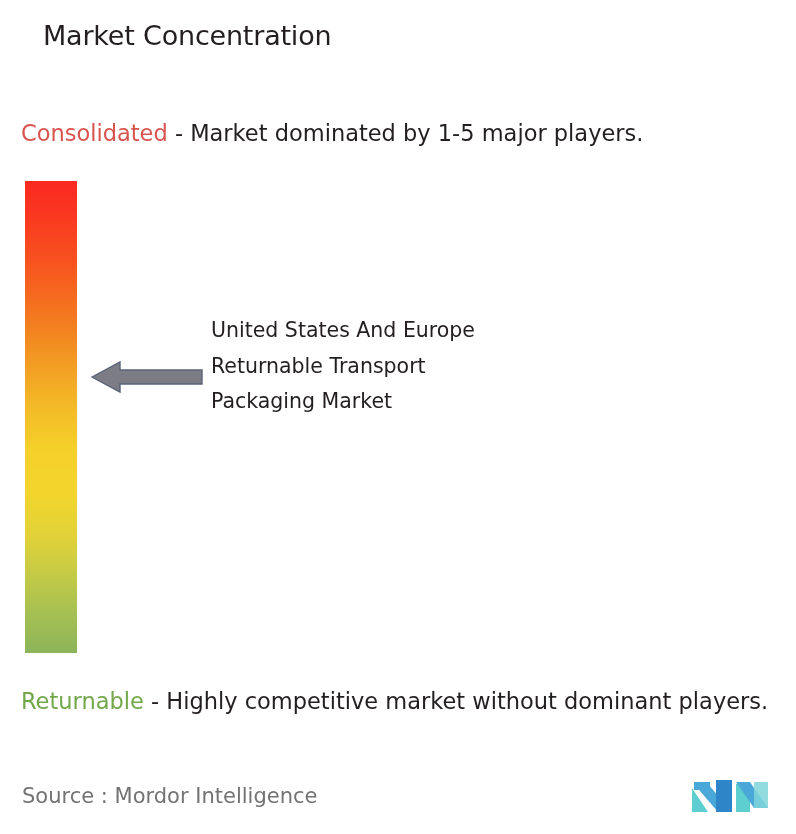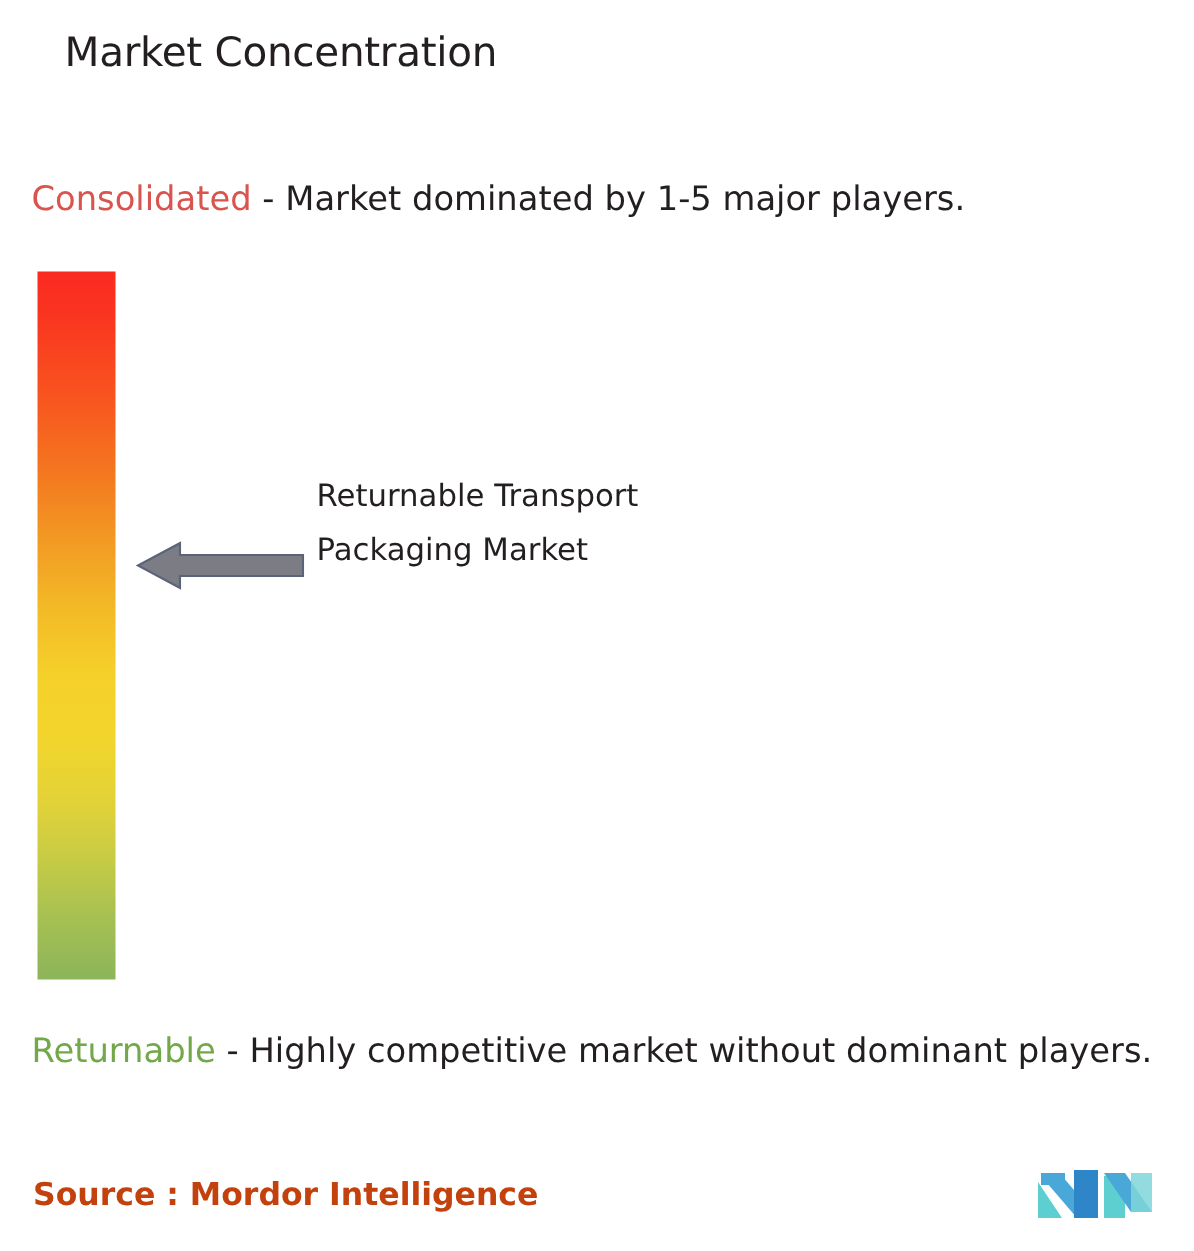--- a/index.html
+++ b/index.html
@@ -103,22 +103,22 @@
   }
   .callout-label .ln { display: block; white-space: nowrap; }
 
   
   .source-text {
     position: absolute;
     left: 22px;
     top: 782px;
     font-size: 21px;
     line-height: 28px;
-    color: #c2410c;
-    font-weight: 700;
+    color: #737373;
+    font-weight: 400;
     white-space: nowrap;
   }
   .brand-logo {
     position: absolute;
     left: 692px;
     top: 768px;
     width: 82px;
     height: 48px;
   }
 </style>
@@ -131,20 +131,21 @@
 
 <div class="scale-bar"></div>
 
 <div class="pointer-arrow">
   <svg viewBox="0 0 114 38" width="114" height="38" xmlns="http://www.w3.org/2000/svg">
     <polygon points="2,19 30,4 30,12 112,12 112,26 30,26 30,34" fill="#7c7c85" stroke="#5a6378" stroke-width="1.4" stroke-linejoin="miter"></polygon>
   </svg>
 </div>
 
 <div class="callout-label">
+  <span class="ln">United States And Europe</span>
   <span class="ln">Returnable Transport</span>
   <span class="ln">Packaging Market</span>
 </div>
 
 <div class="legend-line legend-bottom"><span class="legend-key fragmented">Returnable</span><span class="legend-desc"> - Highly competitive market without dominant players.</span></div>
 
 <div class="source-text">Source :  Mordor Intelligence</div>
 
 <div class="brand-logo">
   <svg viewBox="0 0 82 48" width="82" height="48" xmlns="http://www.w3.org/2000/svg">

